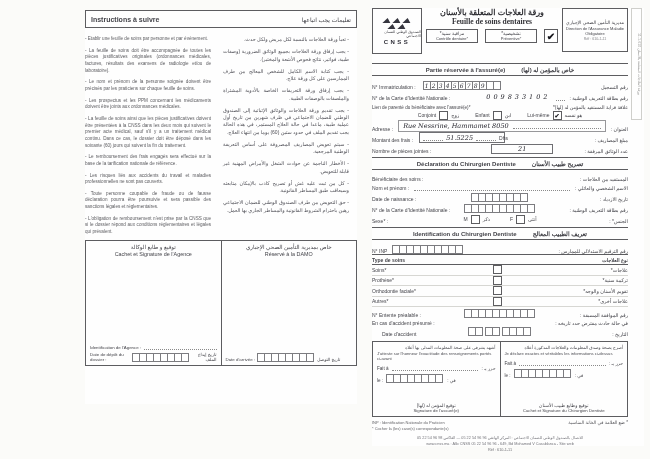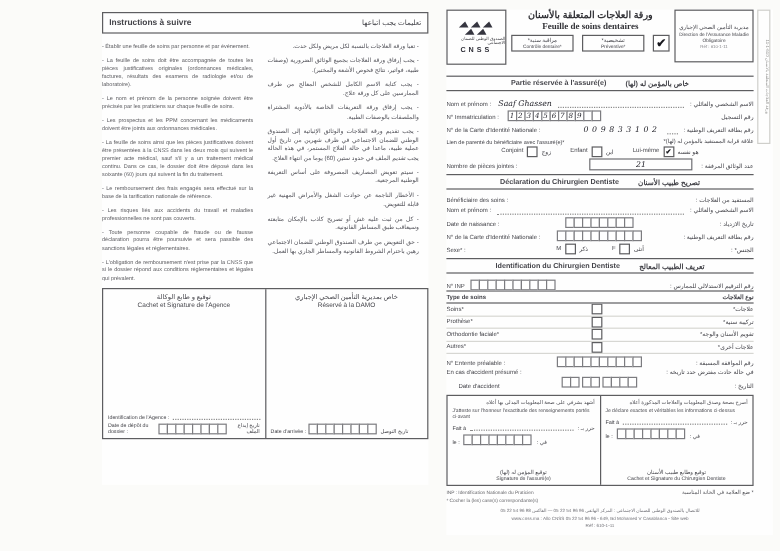--- a/index.html
+++ b/index.html
@@ -62,21 +62,21 @@
   .lab{white-space:nowrap;}
   .lab.small{font-size:4.6px;}
   .arl{margin-left:auto;direction:rtl;white-space:nowrap;font-size:5px;}
   .hand{font-family:"DejaVu Serif", serif;font-style:italic;font-size:6.5px;color:#23232b;}
   .hand.sp{letter-spacing:3px;}
   .cb{width:7px;height:7px;border:1px solid #5d5d60;display:inline-flex;align-items:center;justify-content:center;font-size:6px;font-weight:bold;color:#17171d;background:#fff;vertical-align:middle;}
   .opt-inline{display:flex;align-items:center;gap:3px;font-size:5px;}
   .opts-center{display:flex;justify-content:center;gap:16px;align-items:center;min-height:10px;}
   .val-box{border:1px solid #97979a;flex:1;margin:0 5px;height:10px;display:flex;align-items:center;padding:0 4px;gap:4px;}
   .m-box{border:1px solid #6f6f73;width:86px;height:11px;display:flex;align-items:center;padding:0 3px;gap:3px;margin-left:6px;box-sizing:border-box;}
-  .p-box{border:1px solid #6f6f73;width:86px;height:10px;display:flex;align-items:center;justify-content:center;box-sizing:border-box;}
+  .p-box{border:1px solid #6f6f73;width:62px;height:10px;display:flex;align-items:center;justify-content:center;box-sizing:border-box;}
   .dotline{border-bottom:1px dotted #8a8a8a;flex:1;height:6px;margin:0 5px;}
   .ts-row{display:grid;grid-template-columns:1fr 14px 1fr;align-items:center;min-height:9.5px;border-bottom:1px solid #d7d7d3;font-size:5px;}
   .ts-row.hdr{border-top:1px solid #5d5d60;border-bottom:1px solid #5d5d60;font-weight:bold;min-height:9px;}
   .ts-row .arl{text-align:right;}
   .sig-table{display:flex;border:1px solid #5d5d60;margin-top:4px;height:76px;box-sizing:border-box;}
   .sig-cell{flex:1;padding:3px 4px;display:flex;flex-direction:column;box-sizing:border-box;}
   .sig-cell.rightc{border-left:1px solid #5d5d60;}
   .sig-ar{font-size:4.3px;text-align:right;direction:rtl;color:#4c4c52;}
   .sig-fr{font-size:4.2px;color:#4c4c52;margin-top:1px;}
   .fait-row{display:flex;align-items:flex-end;font-size:4.6px;margin-top:4px;gap:3px;}
@@ -210,26 +210,20 @@
         <span class="dir-fr">Direction de l'Assurance Maladie Obligatoire</span>
         <span class="dir-ref">Réf : 610-1-11</span>
       </div>
     </div>
 
     <div class="band">
       <span class="fr">Partie réservée à l'assuré(e)</span>
       <span class="ar">خاص بالمؤمن له (لها)</span>
     </div>
 
-    <div class="row">
-      <span class="lab">Nom et prénom :</span>
-      <span class="hand" style="margin-left:6px;">Saaf Ghassen</span>
-      <span class="dotline"></span>
-      <span class="arl">الاسم الشخصي والعائلي :</span>
-    </div>
 
     <div class="row">
       <span class="lab">N° Immatriculation :</span>
       <span class="comb" style="margin-left:8px;">
           <span class="cc dig">1</span>
           <span class="cc dig">2</span>
           <span class="cc dig">3</span>
           <span class="cc dig">4</span>
           <span class="cc dig">5</span>
           <span class="cc dig">6</span>
@@ -264,21 +258,39 @@
         <span class="cb"></span>
         <span style="direction:rtl;">ابن</span>
       </span>
       <span class="opt-inline">
         <span>Lui-même</span>
         <span class="cb">✔</span>
         <span style="direction:rtl;">هو نفسه</span>
       </span>
     </div>
 
-
+    <div class="row">
+      <span class="lab">Adresse :</span>
+      <span class="val-box">
+        <span class="hand">Rue Nessrine, Hammamet 8050</span>
+        <span class="dots"></span>
+      </span>
+      <span class="arl">العنوان :</span>
+    </div>
+
+    <div class="row">
+      <span class="lab">Montant des frais :</span>
+      <span class="m-box">
+        <span class="dots"></span>
+        <span class="hand">51.5225</span>
+        <span class="dots"></span>
+        <span>Dhs</span>
+      </span>
+      <span class="arl">مبلغ المصاريف :</span>
+    </div>
 
     <div class="row">
       <span class="lab">Nombre de pièces jointes :</span>
       <span class="p-box" style="margin-left:60px;">
         <span class="hand">21</span>
       </span>
       <span class="arl">عدد الوثائق المرفقة :</span>
     </div>
 
     <div class="band">

